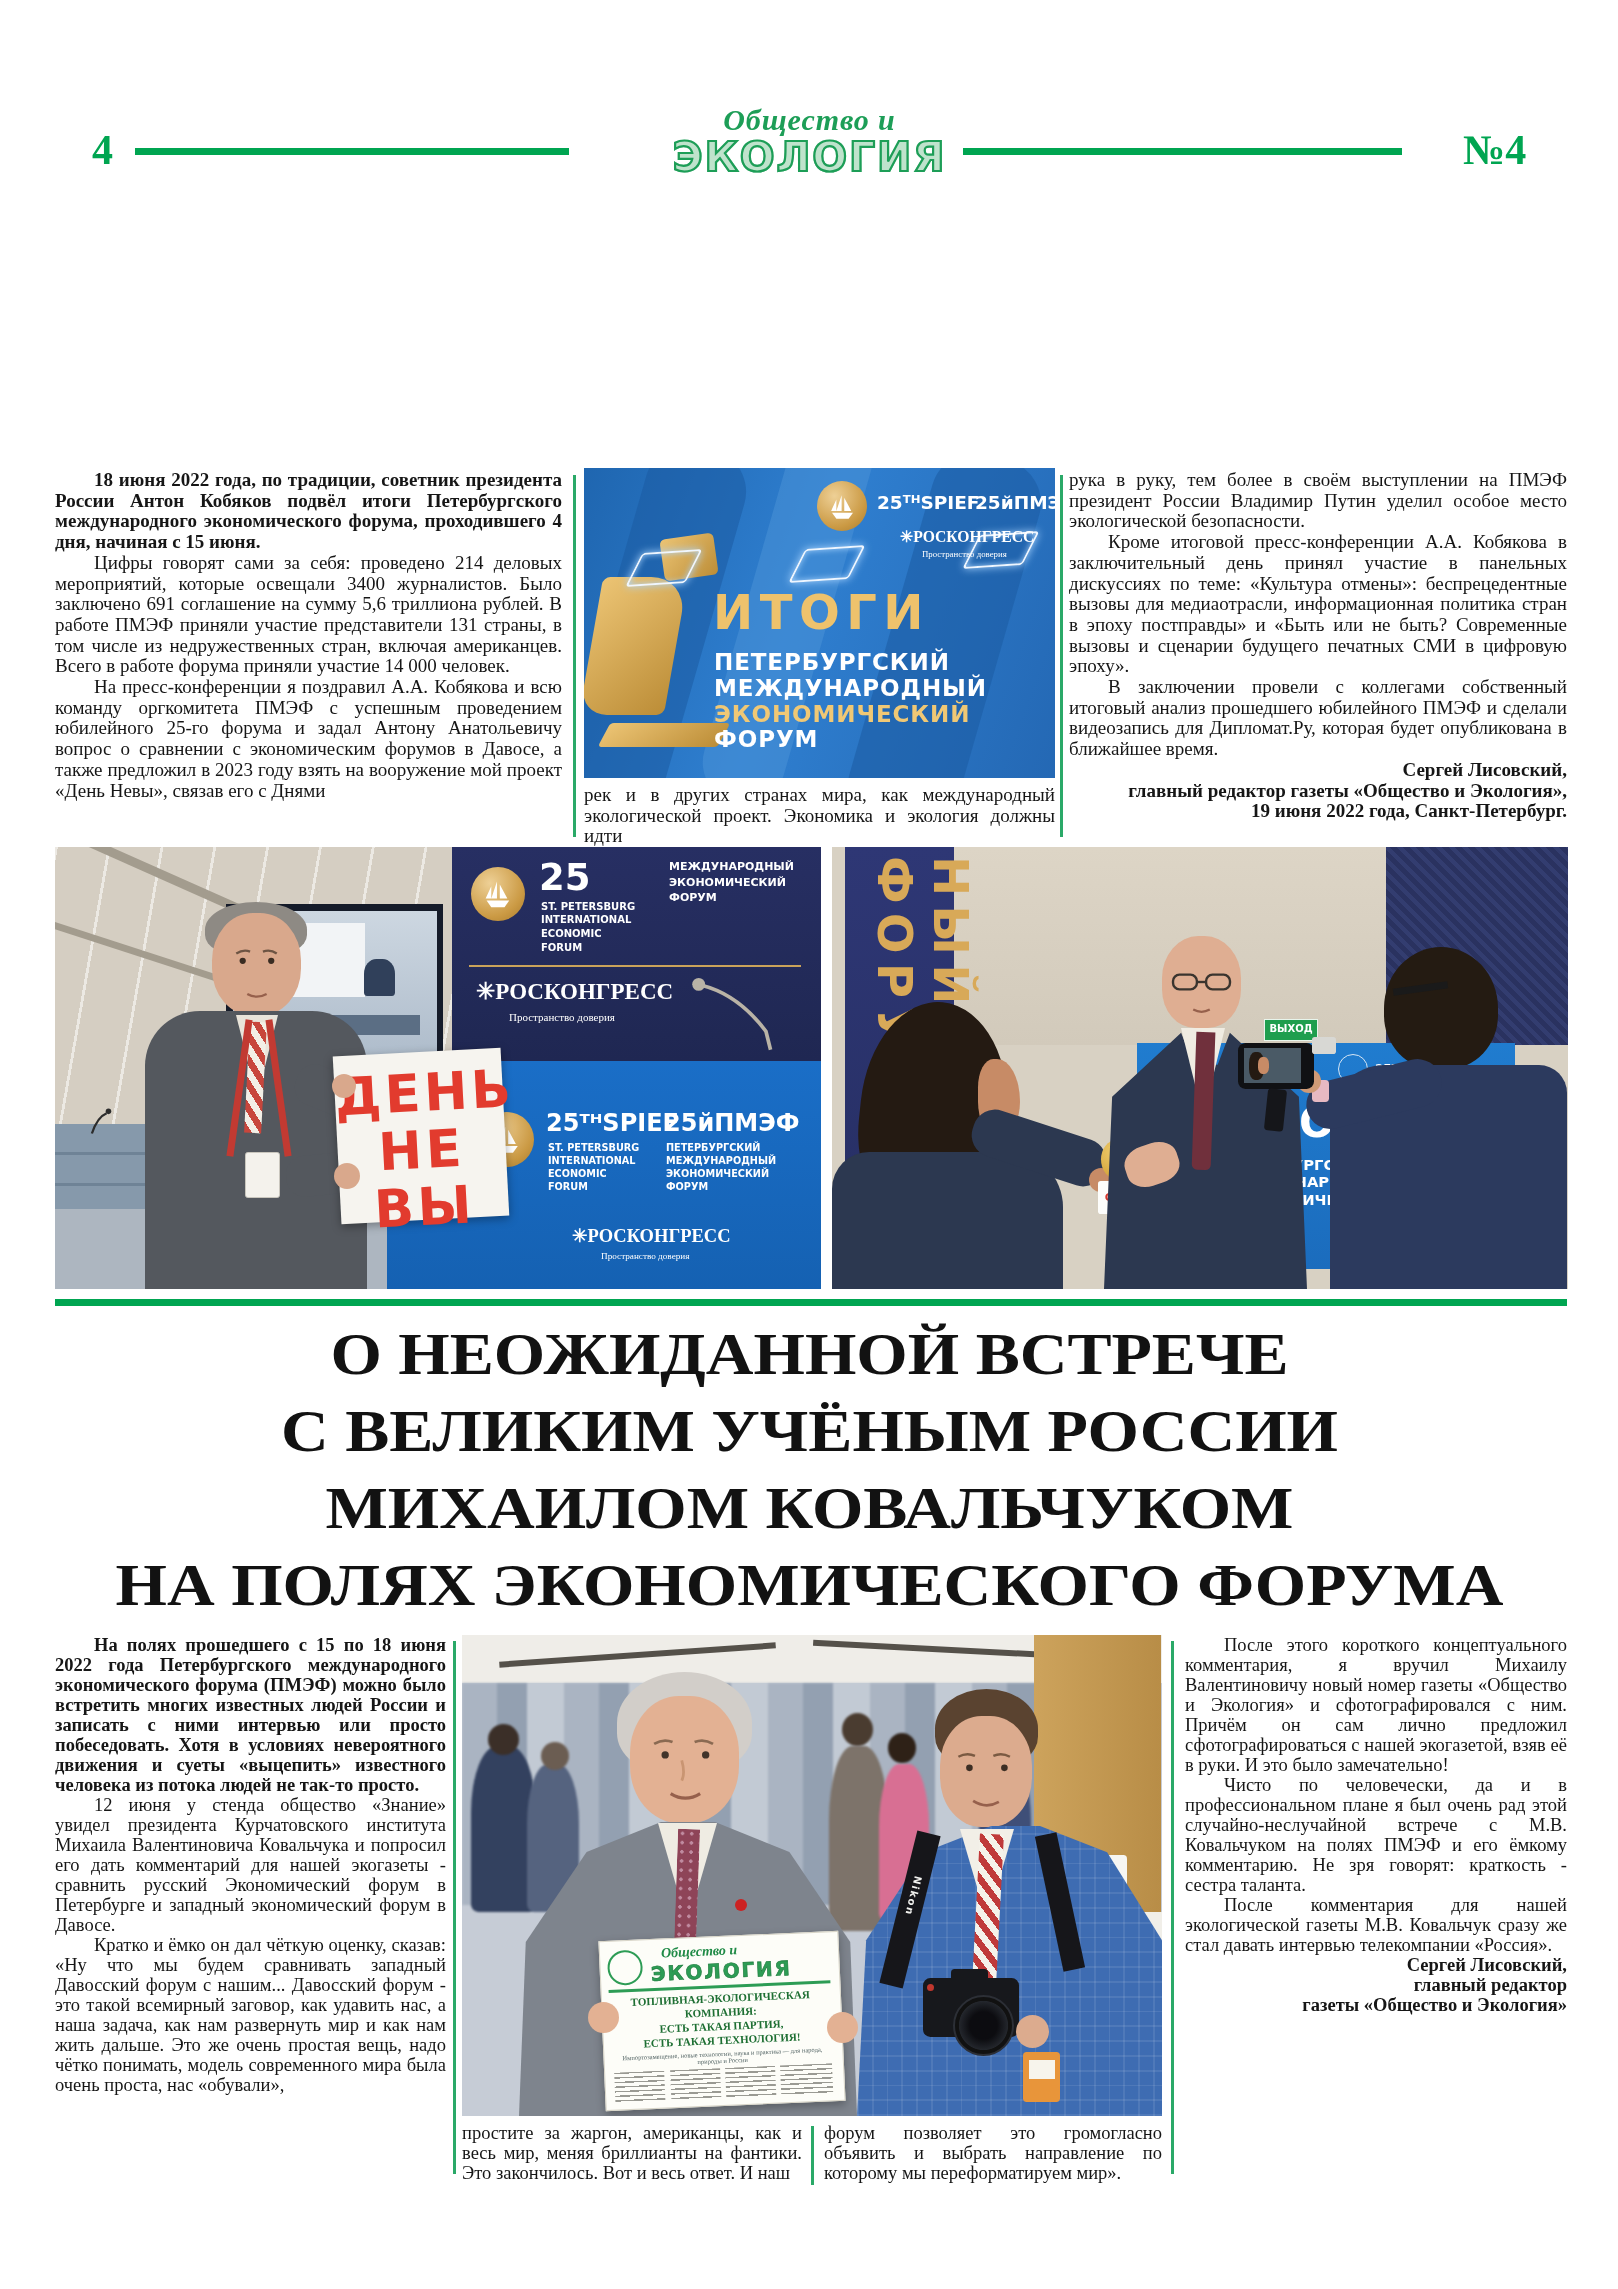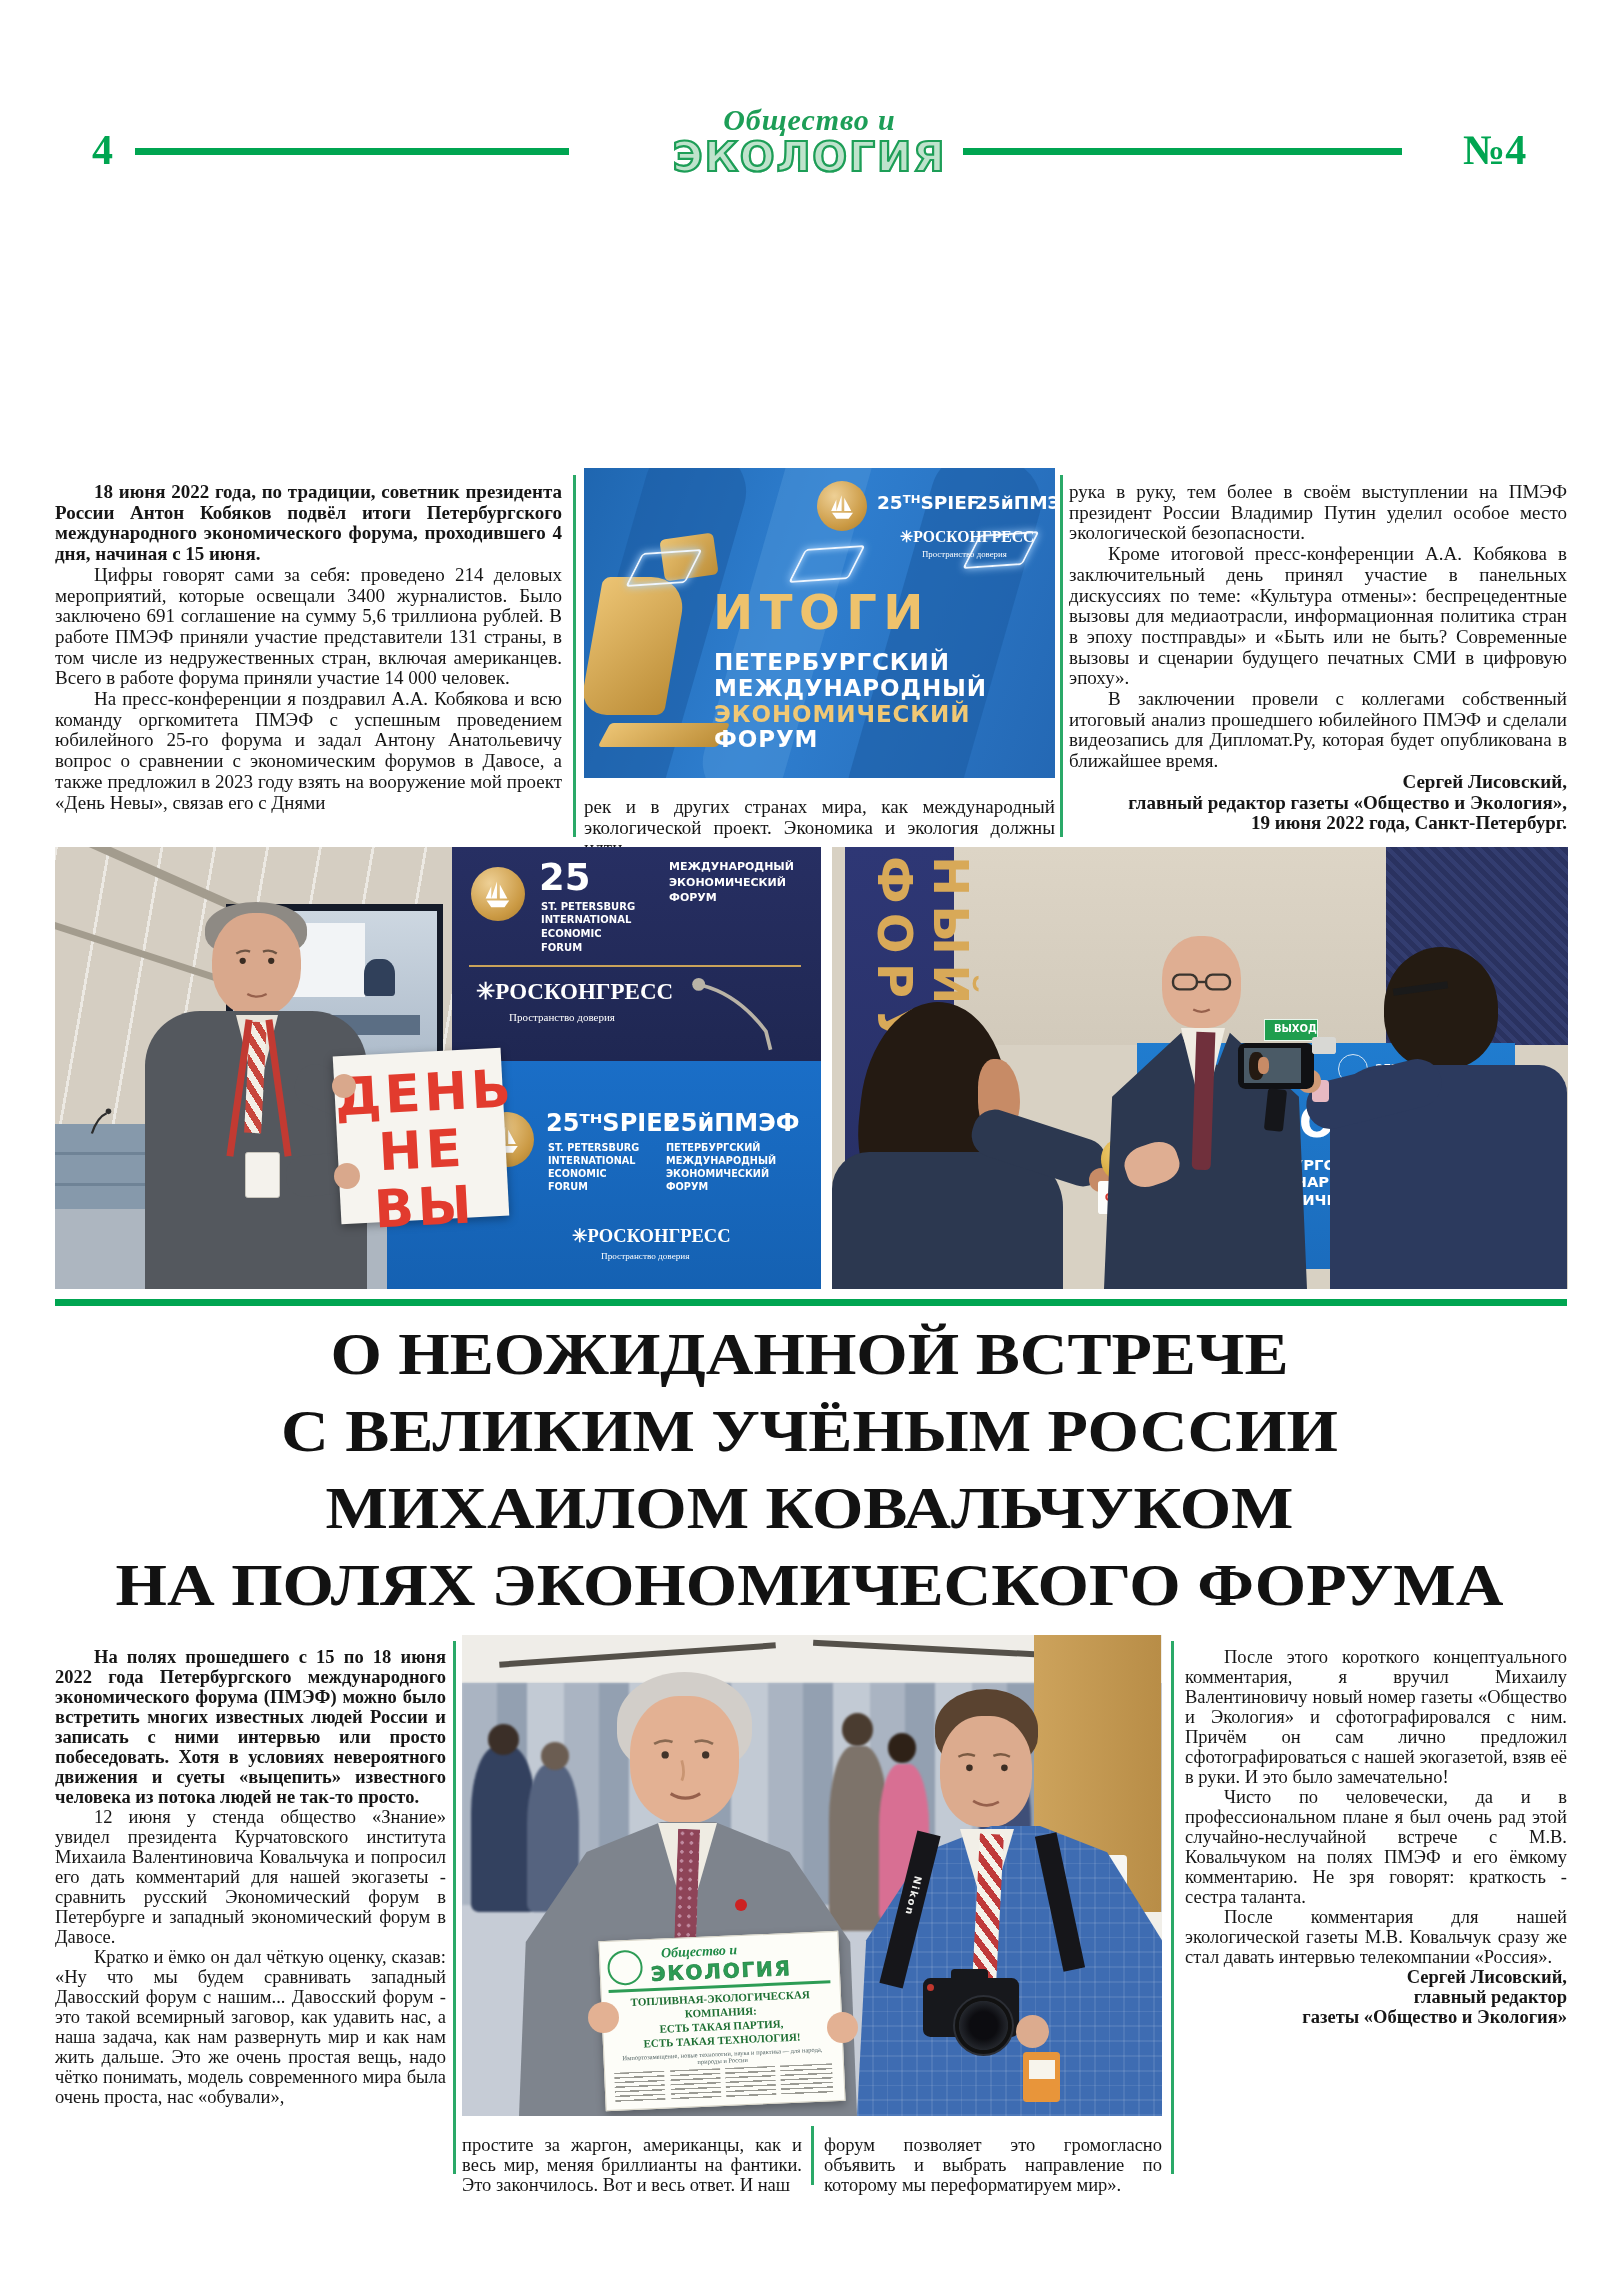--- a/index.html
+++ b/index.html
@@ -14,21 +14,21 @@
   .mast-top{font-size:30px;font-style:italic;font-weight:bold;color:#1d9e57;letter-spacing:0.9px;}
   .mast-bot{font-family:"DejaVu Sans","Liberation Sans",sans-serif;font-size:41px;font-weight:bold;letter-spacing:1.8px;
             margin-top:1.8px;color:#bfe3cc;-webkit-text-stroke:2.2px #1d9e57;
             background:linear-gradient(#f2faf5,#9ed4b4 55%,#43a873);-webkit-background-clip:text;background-clip:text;}
   
   .headline{position:absolute;left:0;width:100%;text-align:center;font-weight:bold;color:#121212;}
   .h1{top:212px;font-size:57px;line-height:72px;}
   .h2{top:1316px;font-size:59px;line-height:77px;}
   .hl{transform:scaleX(1.12);transform-origin:center;white-space:nowrap;}
   
-  .col{position:absolute;text-align:justify;margin-top:12px;}
+  .col{position:absolute;text-align:justify;}
   .a1{font-size:19px;line-height:20.7px;}
   .a2{font-size:18.5px;line-height:20px;}
   .col p{margin:0;text-indent:39px;}
   .col p.noind{text-indent:0;}
   .col p.lead{font-weight:bold;}
   .sig{font-weight:bold;text-align:right;}
   .sig div{line-height:inherit;}
   .vsep{position:absolute;width:2.8px;background:#2aa968;}
   .grule{position:absolute;left:55px;width:1512px;height:6.5px;background:#00a551;}
   
@@ -59,21 +59,21 @@
   .pd-floor{background:#adb6c0;}
   .sign{background:#f6f4ef;box-shadow:0 2.8px 9.2px rgba(0,0,0,.35);transform:rotate(-3deg);text-align:center;position:absolute;}
   .sign div{position:static;font-family:"DejaVu Sans",sans-serif;font-weight:bold;color:#e23b2e;font-size:52px;line-height:57px;letter-spacing:3.7px;}
   .skin{background:#d9a88c;border-radius:50%;}
   .tie-stripe{background:repeating-linear-gradient(55deg,#c8463c 0 6.5px,#f3efe6 6.5px 13px);}
   
   .p-int{background:#d8d1c3;}
   .pint-banner{background:linear-gradient(#2e3775,#262e62);}
   .vert-gold{writing-mode:vertical-rl;font-family:"DejaVu Sans",sans-serif;font-weight:bold;color:#d8a958;font-size:48px;letter-spacing:9.2px;}
   .mosaic{background:repeating-linear-gradient(45deg,#333d70 0 4.6px,#2a3260 4.6px 9.2px),#2e3668;}
-  .exit{background:#1f9e4e;border:1.8px solid #e8f5ec;color:#fff;font-family:"DejaVu Sans",sans-serif;font-weight:bold;font-size:10px;text-align:right;line-height:18.5px;}
+  .exit{background:#1f9e4e;border:1.8px solid #e8f5ec;color:#fff;font-family:"DejaVu Sans",sans-serif;font-weight:bold;font-size:10px;text-align:center;line-height:18.5px;}
   .pint-blue{background:linear-gradient(#207ccf,#1b6cbd);}
   .pint-itogi{font-family:"DejaVu Sans",sans-serif;font-weight:bold;color:#fff;font-size:42px;letter-spacing:4.6px;}
   .pint-line{font-family:"DejaVu Sans",sans-serif;font-weight:bold;color:#fff;font-size:14.8px;line-height:17.5px;}
   .suitnavy{background:#2c3850;}
   .gnt{background:#fdfdfb;border-radius:2.8px;text-align:center;color:#d5362c;font-family:"DejaVu Sans",sans-serif;font-weight:bold;font-size:11px;}
   
   .p-kov{background:linear-gradient(#efede8 0 48px,#c6ccd6 48px);}
   .kv-crowdbg{left:0;top:48px;width:591px;height:222px;
      background:repeating-linear-gradient(90deg,#aab4c2 0 35px,#93a0b1 35px 65px,#c2cad4 65px 102px);filter:blur(0.9px);}
   .kv-light{background:#55514a;height:5.5px;}

